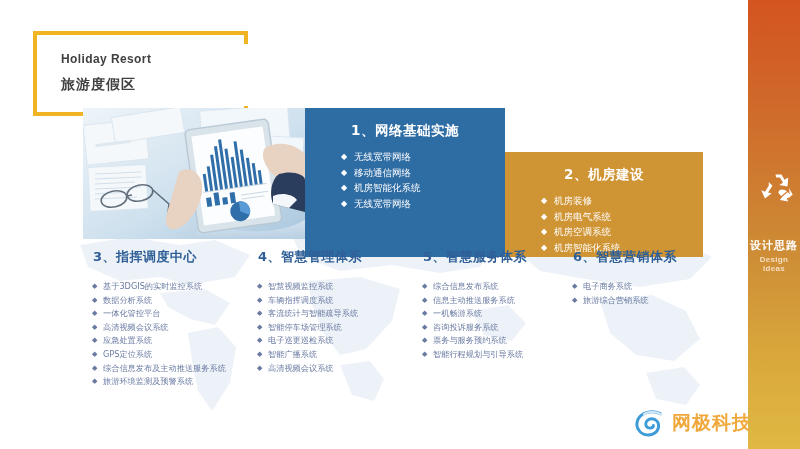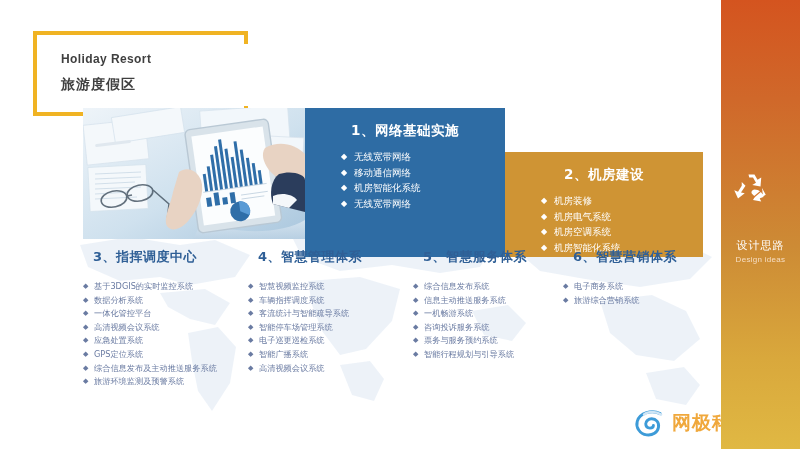--- a/index.html
+++ b/index.html
@@ -55,32 +55,33 @@
   .cols{position:absolute;left:83px;top:248px;width:620px;height:150px;display:flex;z-index:2;}
   .col{position:relative;}
   .col-3{width:165px;}
   .col-4{width:165px;}
   .col-5{width:150px;}
   .col-6{width:140px;}
   .col-head{
     color:#2f5f96;font-size:13px;font-weight:bold;
     font-family:"DejaVu Sans",sans-serif;letter-spacing:.5px;margin:0 0 14px 10px;
   }
-  .col ul{list-style:none;margin:0;padding:0;}
+  .col ul{list-style:none;margin:9px;padding:0;}
   .col li{
     color:#6a7ba2;font-size:8.2px;line-height:13.6px;
     font-family:"DejaVu Sans",sans-serif;white-space:nowrap;
   }
   .col li .dia{display:inline-block;width:11px;color:#6a7ba2;font-size:7px;vertical-align:1px;}
 
   
   .sidebar{
-    position:absolute;right:0;top:0;width:79px;height:449px;
+    position:absolute;right:0;top:0;width:52px;height:449px;
     background:linear-gradient(180deg,#d4541f 0%,#d0682a 22%,#cd8b35 55%,#d9a83c 80%,#e0b843 100%);
     z-index:5;
+    font-weight:bold;
   }
   .sidebar .recycle{position:absolute;left:11px;top:170px;width:36px;height:36px;}
   .sidebar .recycle svg{width:100%;height:100%;display:block;}
   .sb-cn{
     position:absolute;left:0;right:0;top:238px;text-align:center;
     color:#fff;font-size:11px;font-family:"DejaVu Sans",sans-serif;letter-spacing:1px;
   }
   .sb-en{
     position:absolute;left:0;right:0;top:255px;text-align:center;
     color:#f6ddc2;font-size:8px;font-family:"Liberation Sans",sans-serif;letter-spacing:.3px;

